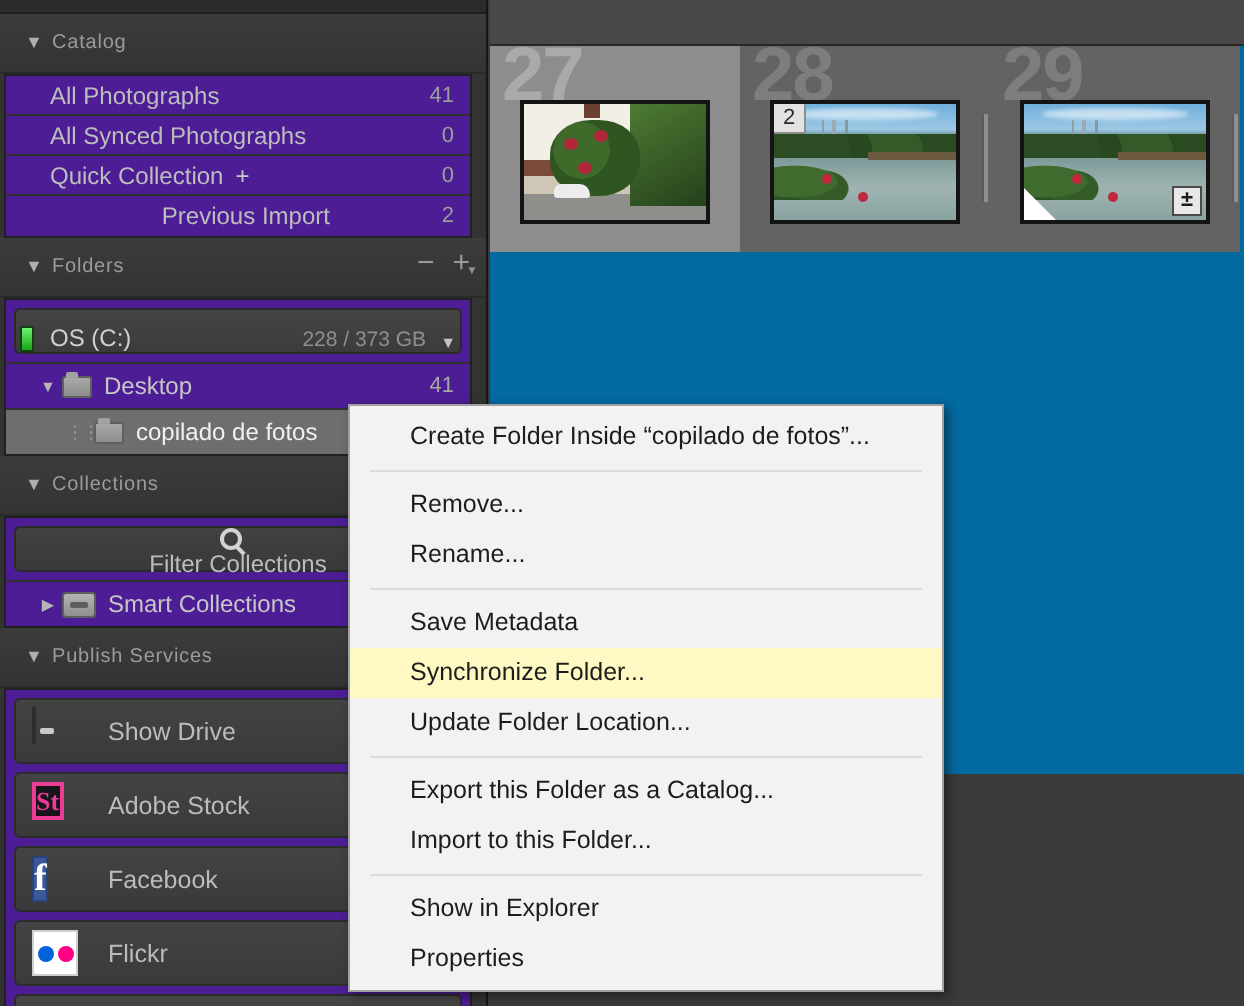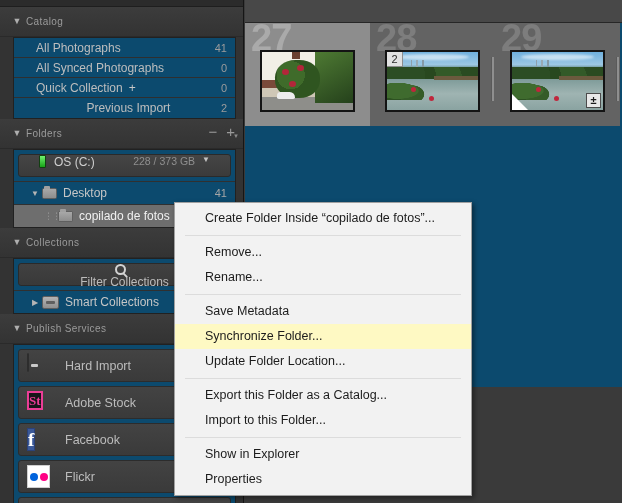--- a/index.html
+++ b/index.html
@@ -30,40 +30,40 @@
     text-align: center;
   }
   .panel-header .ptitle {
     color: #9b9b9b; font-size: 10px; letter-spacing: .4px;
   }
   .hdr-btns { position: absolute; right: 8px; top: 6px; display: flex; gap: 9px; align-items: center; }
   .hdr-btn { color: #9a9a9a; font-size: 15px; line-height: 14px; position: relative; }
   .hdr-btn .mini { position: absolute; right: -4px; bottom: -4px; font-size: 6px; color: #8b8b8b; }
 
   .panel-body {
-    margin: 0 7px 0 13px;
+    margin: 0 7px 0 2px;
     border: 1px solid #212121;
-    background: #0c4a6e;
+    background: #4c1d95;
   }
 
   
   .cat-row {
     display: flex; align-items: center; height: 20px;
     padding: 0 8px 0 22px; font-size: 12px; color: #bdbdbd;
     border-bottom: 1px solid #2f2f2f;
   }
   .cat-row:last-child { border-bottom: none; text-align: center; }
   .cat-row .lbl { flex: 1; white-space: nowrap; }
   .cat-row .plus { color: #c8c8c8; margin-left: 6px; font-size: 12px; }
   .cat-row .cnt { color: #9c9c9c; font-size: 11px; }
 
   
   .drive-row {
-    display: flex; align-items: flex-start; height: 23px; margin: 4px;
-    padding: 0 20px; border: 1px solid #2a2a2a; border-radius: 3px;
+    display: flex; align-items: flex-end; height: 23px; margin: 4px;
+    padding: 0 2px; border: 1px solid #2a2a2a; border-radius: 3px;
     background: linear-gradient(#454545,#3b3b3b);
   }
   .drive-led {
     width: 7px; height: 13px; border-radius: 1px;
     background: linear-gradient(#6ff36f,#18a318); border: 1px solid #123f12;
     margin-right: 8px;
   }
   .drive-name { color: #cfcfcf; font-size: 12px; flex: 1; }
   .drive-cap { color: #8f8f8f; font-size: 10.5px; margin-right: 7px; }
   .drive-caret { color: #c3c3c3; font-size: 8px; }
@@ -150,21 +150,21 @@
   .ico-fl .p { background: #ff0084; }
 
   .find-btn {
     margin: 4px; height: 26px; border: 1px solid #2b2b2b; border-radius: 3px;
     background: linear-gradient(#464646,#3c3c3c);
     color: #8d8d8d; font-size: 12px; display: flex; align-items: center;
     justify-content: center;
   }
 
   
-  #grid-area { position: absolute; left: 245px; top: 0; width: 377px; height: 387px; background: #0c4a6e; }
+  #grid-area { position: absolute; left: 245px; top: 0; width: 377px; height: 387px; background: #0369a1; }
   .filter-bar {
     height: 23px; background: #484848; border-bottom: 1px solid #272727;
     position: relative;
   }
   .grid-row { display: flex; height: 103px; }
   .cell {
     position: relative; width: 125px; height: 103px; background: #636363;
     display: flex; align-items: center; justify-content: center;
   }
   .cell.selected { background: #8d8d8d; }
@@ -362,21 +362,21 @@
       </div>
     </div>
 
     <div class="panel-header">
       <span class="tri">▼</span>
       <span class="ptitle">Publish Services</span>
     </div>
     <div class="panel-body">
       <div class="svc-row">
         <span class="ico"><span class="ico-hd"></span></span>
-        <span class="sname">Hard Import</span>
+        <span class="sname">Show Drive</span>
       </div>
       <div class="svc-row">
         <span class="ico">
           <span class="ico-st">St</span>
         </span>
         <span class="sname">Adobe Stock</span>
       </div>
       <div class="svc-row">
         <span class="ico">
           <span class="ico-fb">f</span>

